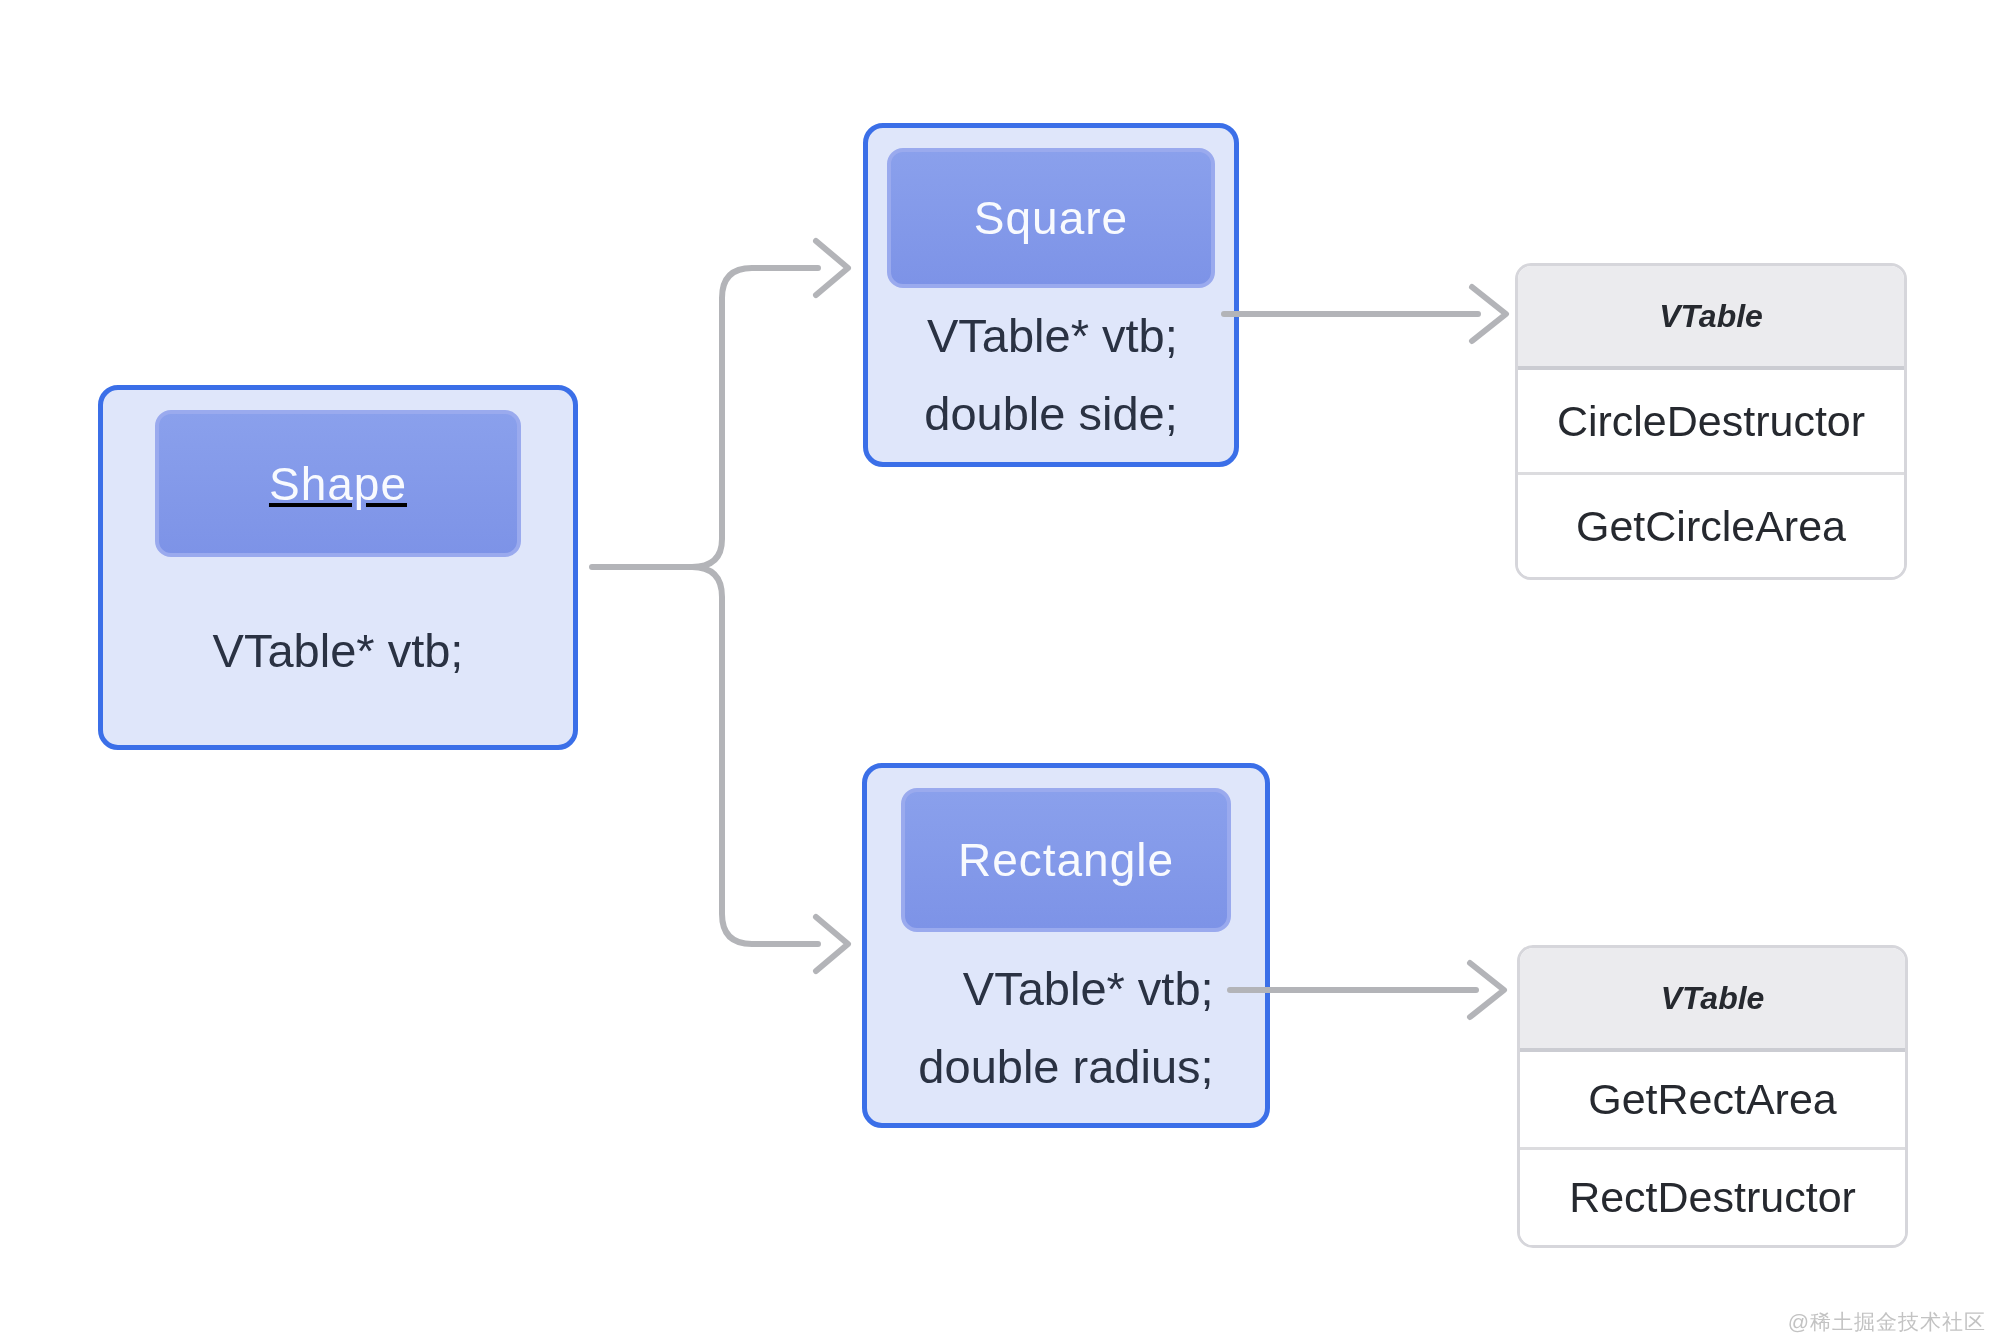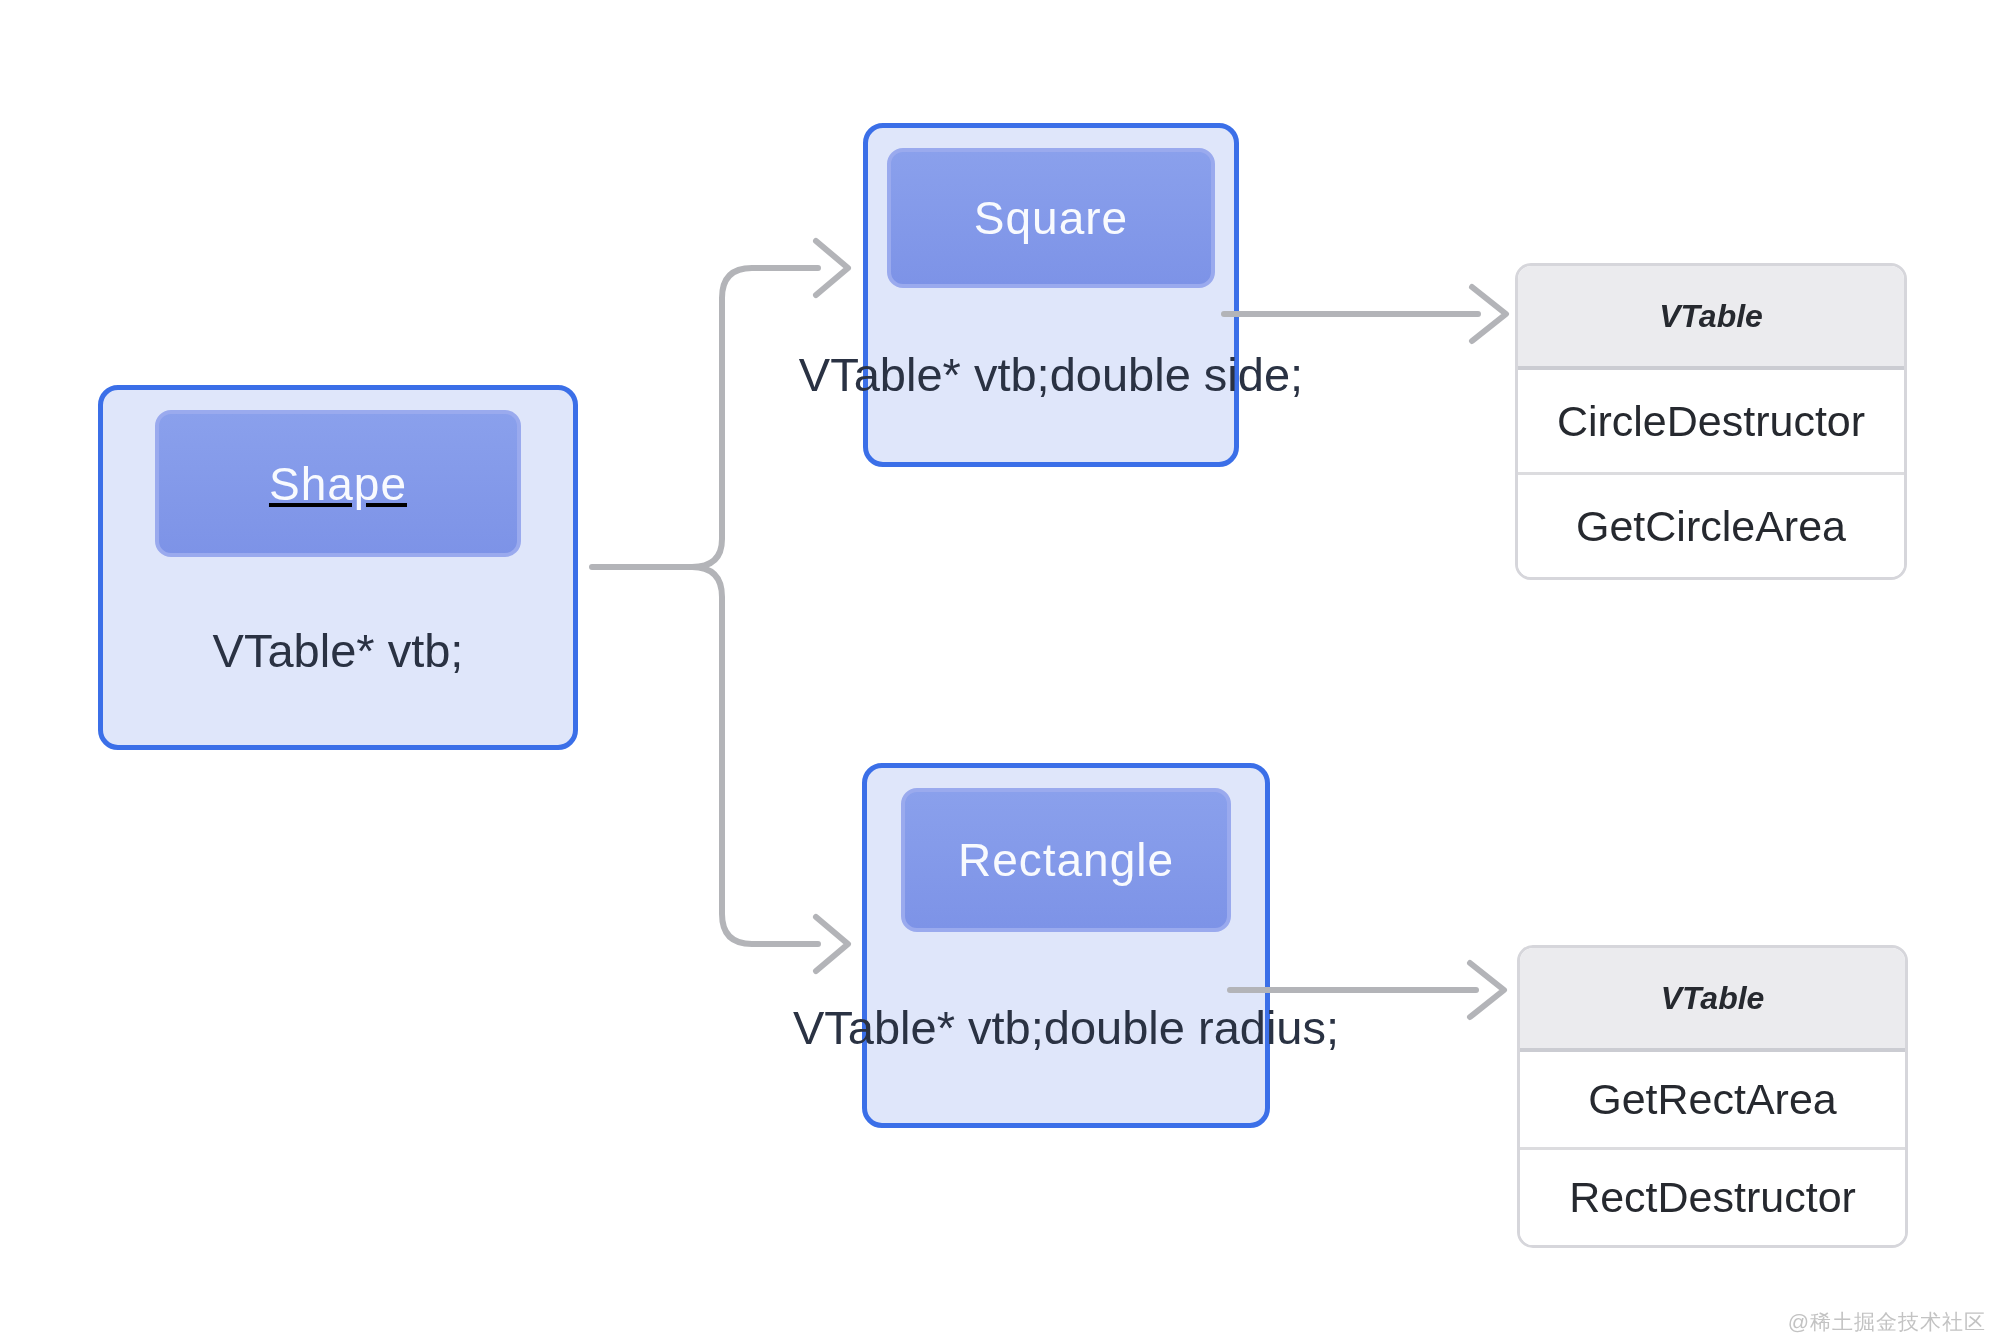--- a/index.html
+++ b/index.html
@@ -40,21 +40,22 @@
     flex: 0 0 auto;
   }
   .pill-label {
     color: #f8fafe;
     font-size: 46px;
     letter-spacing: 1px;
   }
   .attrs {
     flex: 1 1 auto;
     display: flex;
-    align-items: center;
+    flex-direction: column;
+    align-items: flex-end;
     justify-content: center;
   }
   .attr-line {
     color: #2a3243;
     font-size: 47px;
     line-height: 78px;
     white-space: nowrap;
     text-align: center;
   }
 

